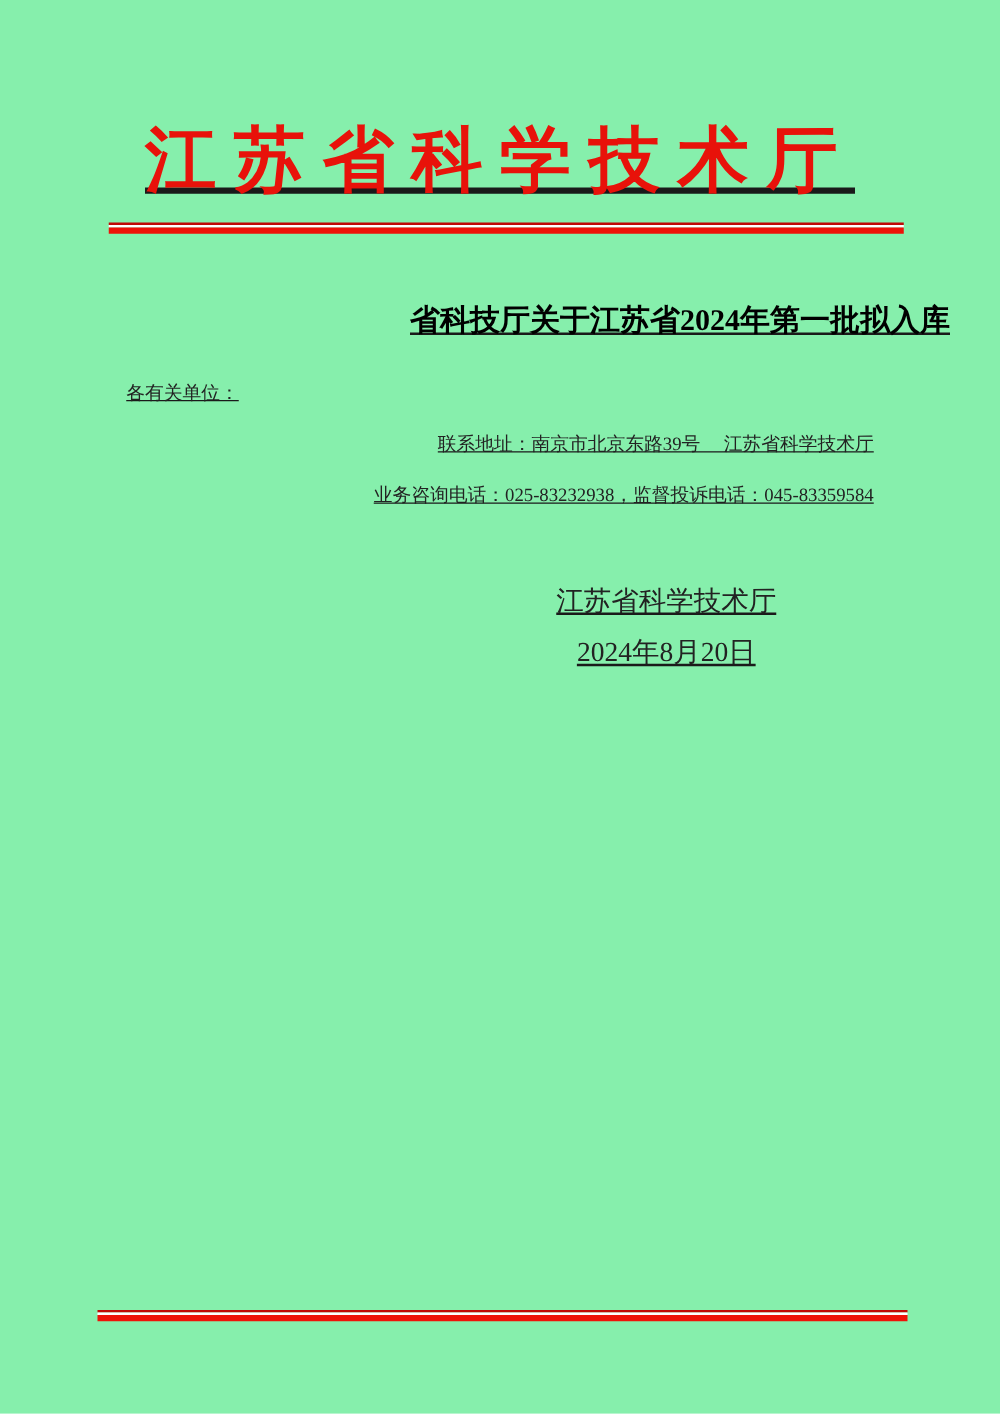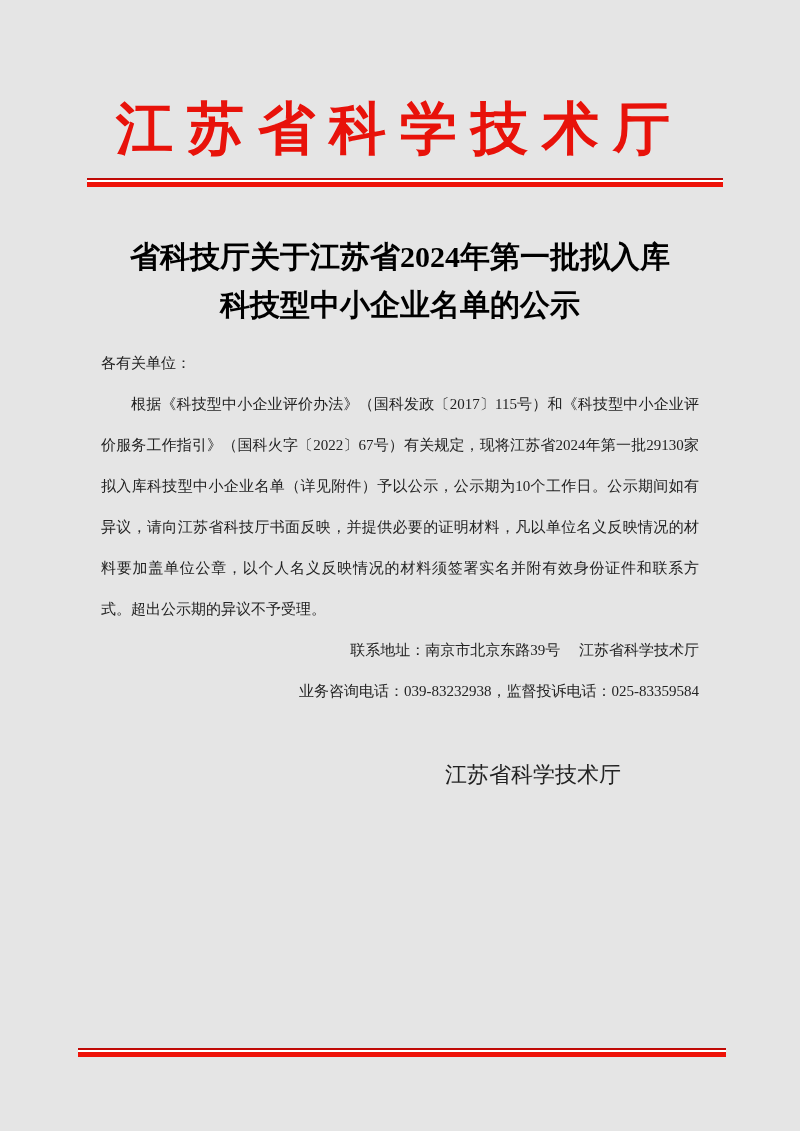--- a/index.html
+++ b/index.html
@@ -5,24 +5,25 @@
   html, body {
     margin: 0;
     padding: 0;
     background: #ffffff;
   }
   .page {
     position: relative;
     width: 800px;
     height: 1131px;
     margin: 0 auto;
-    background: #e5e5e5;
+    background: #86efac;
     overflow: hidden;
     font-family: "Liberation Serif", "DejaVu Serif", serif;
     color: #1a1a1a;
+    text-decoration: underline;
   }
   
   .letterhead {
     padding-top: 96px;
     text-align: center;
     font-size: 57px;
     line-height: 66px;
     font-weight: 700;
     letter-spacing: 14px;
     color: #e8120a;
@@ -46,22 +47,22 @@
     height: 2px;
     background: #ffffff;
   }
   .rule-thick {
     height: 5px;
     background: #ee1208;
   }
   
   .doc-title {
     margin: 46px 40px 0 40px;
-    text-align: center;
-    font-size: 30px;
+    text-align: right;
+    font-size: 24px;
     line-height: 48px;
     font-weight: 700;
     color: #000000;
   }
   
   .body-block {
     margin: 14px 101px 0 101px;
     font-size: 15px;
     line-height: 41px;
     text-align: justify;
@@ -102,32 +103,31 @@
   <div class="letterhead">江苏省科学技术厅</div>
 
   <div class="rule-top">
     <div class="rule-thin"></div>
     <div class="rule-gap"></div>
     <div class="rule-thick"></div>
   </div>
 
   <div class="doc-title">
     <span>省科技厅关于江苏省2024年第一批拟入库</span><br>
-    <span>科技型中小企业名单的公示</span>
   </div>
 
   <div class="body-block">
     <p class="salutation">各有关单位：</p>
-    <p class="para">根据《科技型中小企业评价办法》（国科发政〔2017〕115号）和《科技型中小企业评价服务工作指引》（国科火字〔2022〕67号）有关规定，现将江苏省2024年第一批29130家拟入库科技型中小企业名单（详见附件）予以公示，公示期为10个工作日。公示期间如有异议，请向江苏省科技厅书面反映，并提供必要的证明材料，凡以单位名义反映情况的材料要加盖单位公章，以个人名义反映情况的材料须签署实名并附有效身份证件和联系方式。超出公示期的异议不予受理。</p>
     <p class="contact-line">联系地址：南京市北京东路39号　 江苏省科学技术厅</p>
-    <p class="contact-line">业务咨询电话：039-83232938，监督投诉电话：025-83359584</p>
+    <p class="contact-line">业务咨询电话：025-83232938，监督投诉电话：045-83359584</p>
   </div>
 
   <div class="signature-block">
     <div>江苏省科学技术厅</div>
+    <div>2024年8月20日</div>
   </div>
 
   <div class="rule-bottom">
     <div class="rule-thin"></div>
     <div class="rule-gap"></div>
     <div class="rule-thick"></div>
   </div>
 
 </div>
 

